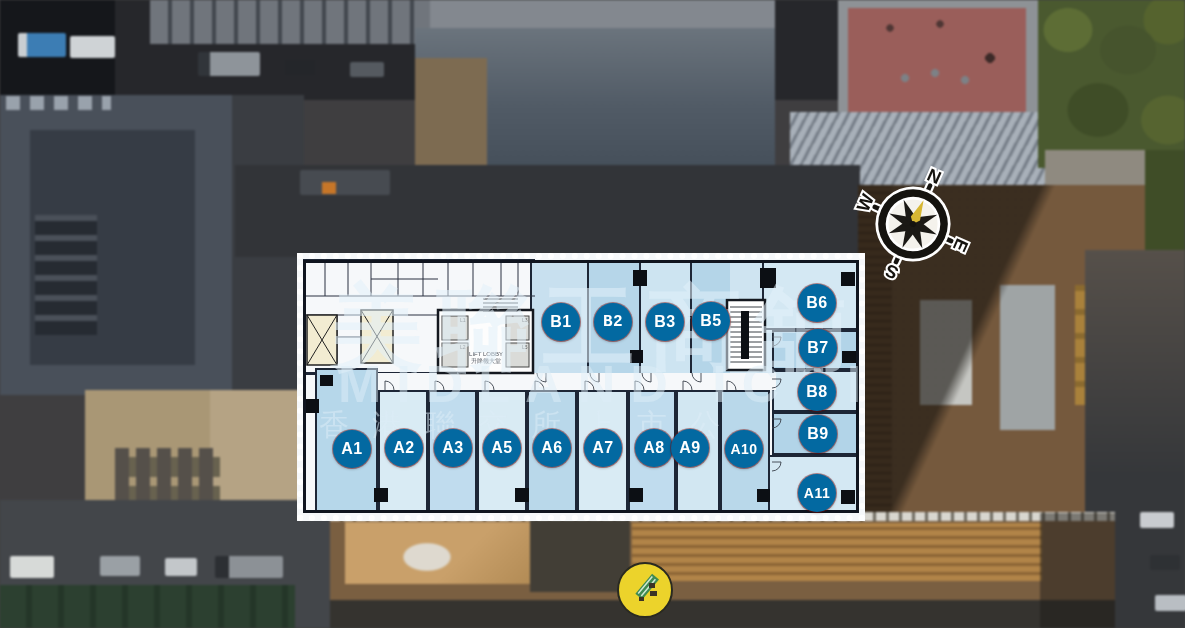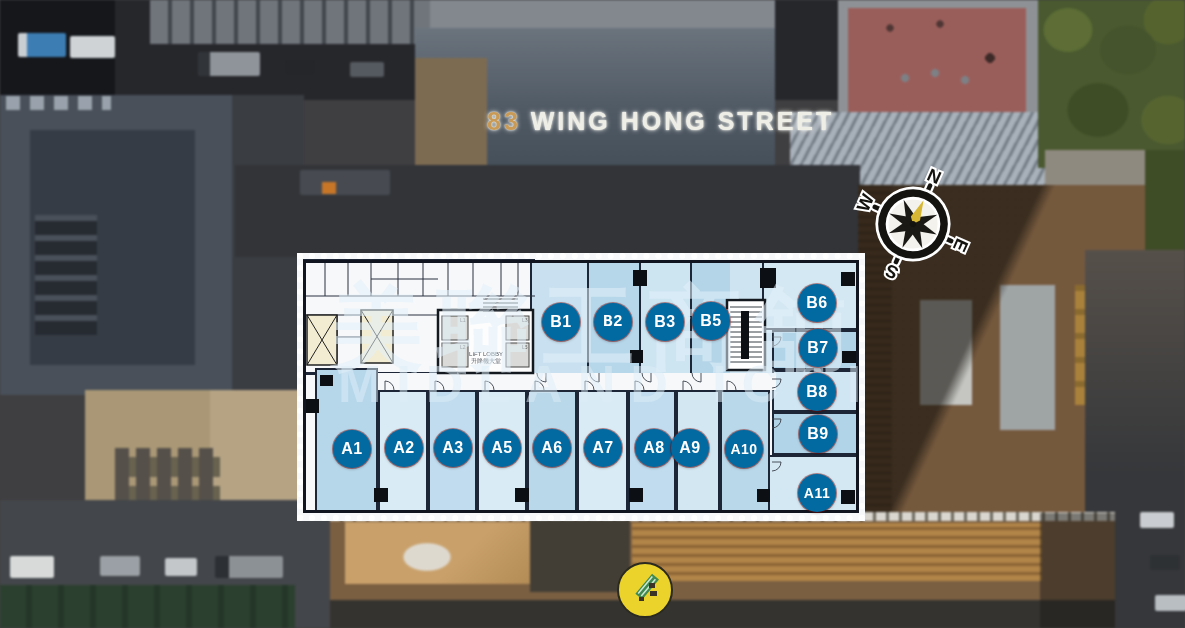--- a/index.html
+++ b/index.html
@@ -195,20 +195,21 @@
       <span>LIFT LOBBY</span><br>
       <span>升降機大堂</span>
     </div>
     <div class="liftlbl" style="left:157px;top:59px;">L1</div>
     <div class="liftlbl" style="left:157px;top:86px;">L2</div>
     <div class="liftlbl" style="left:219px;top:59px;">L3</div>
     <div class="liftlbl" style="left:219px;top:86px;">L5</div>
 
     <div class="wm" style="left:28px;top:8px;font-size:92px;letter-spacing:14px;color:rgba(226,240,249,.55);">美聯工商舖</div>
     <div class="wm" style="left:35px;top:95px;font-size:52px;letter-spacing:15px;color:rgba(222,238,248,.5);">MIDLAND IC&amp;I</div>
+    <div class="wm" style="left:16px;top:146px;font-size:30px;letter-spacing:23px;color:rgba(222,238,248,.5);font-weight:400;">香港聯交所上市公</div>
 
     <div class="badge" style="left:239px;top:44px;">B1</div>
     <div class="badge" style="left:291px;top:44px;font-family:Liberation Mono, monospace;">B2</div>
     <div class="badge" style="left:343px;top:44px;">B3</div>
     <div class="badge" style="left:389px;top:43px;">B5</div>
     <div class="badge" style="left:495px;top:25px;">B6</div>
     <div class="badge" style="left:496px;top:70px;">B7</div>
     <div class="badge" style="left:495px;top:114px;">B8</div>
     <div class="badge" style="left:496px;top:156px;">B9</div>
     <div class="badge" style="left:495px;top:199px;font-size:14px;margin-top:16px;">A11</div>
@@ -217,24 +218,20 @@
     <div class="badge" style="left:131px;top:170px;">A3</div>
     <div class="badge" style="left:180px;top:170px;">A5</div>
     <div class="badge" style="left:230px;top:170px;">A6</div>
     <div class="badge" style="left:281px;top:170px;">A7</div>
     <div class="badge" style="left:332px;top:170px;">A8</div>
     <div class="badge" style="left:368px;top:170px;">A9</div>
     <div class="badge" style="left:422px;top:171px;font-size:14px;">A10</div>
   </div>
 
 
-  <div class="sign">
-    <span style="color:#c89a55;">83</span>
-    <span style="color:#efeee6;">WING HONG STREET</span>
-  </div>
 
   <svg class="ab" style="left:850px;top:152px;z-index:15;" width="126" height="146" viewBox="0 0 126 146">
     <g transform="rotate(24 63 72)">
 
       <g stroke="#fff" stroke-width="9" stroke-linecap="round">
         <path d="M63,41 V30 M63,103 V114 M32,72 H21 M94,72 H105"></path>
       </g>
       <g stroke="#15130f" stroke-width="4.5" stroke-linecap="round">
         <path d="M63,41 V30 M63,103 V114 M32,72 H21 M94,72 H105"></path>
       </g>

